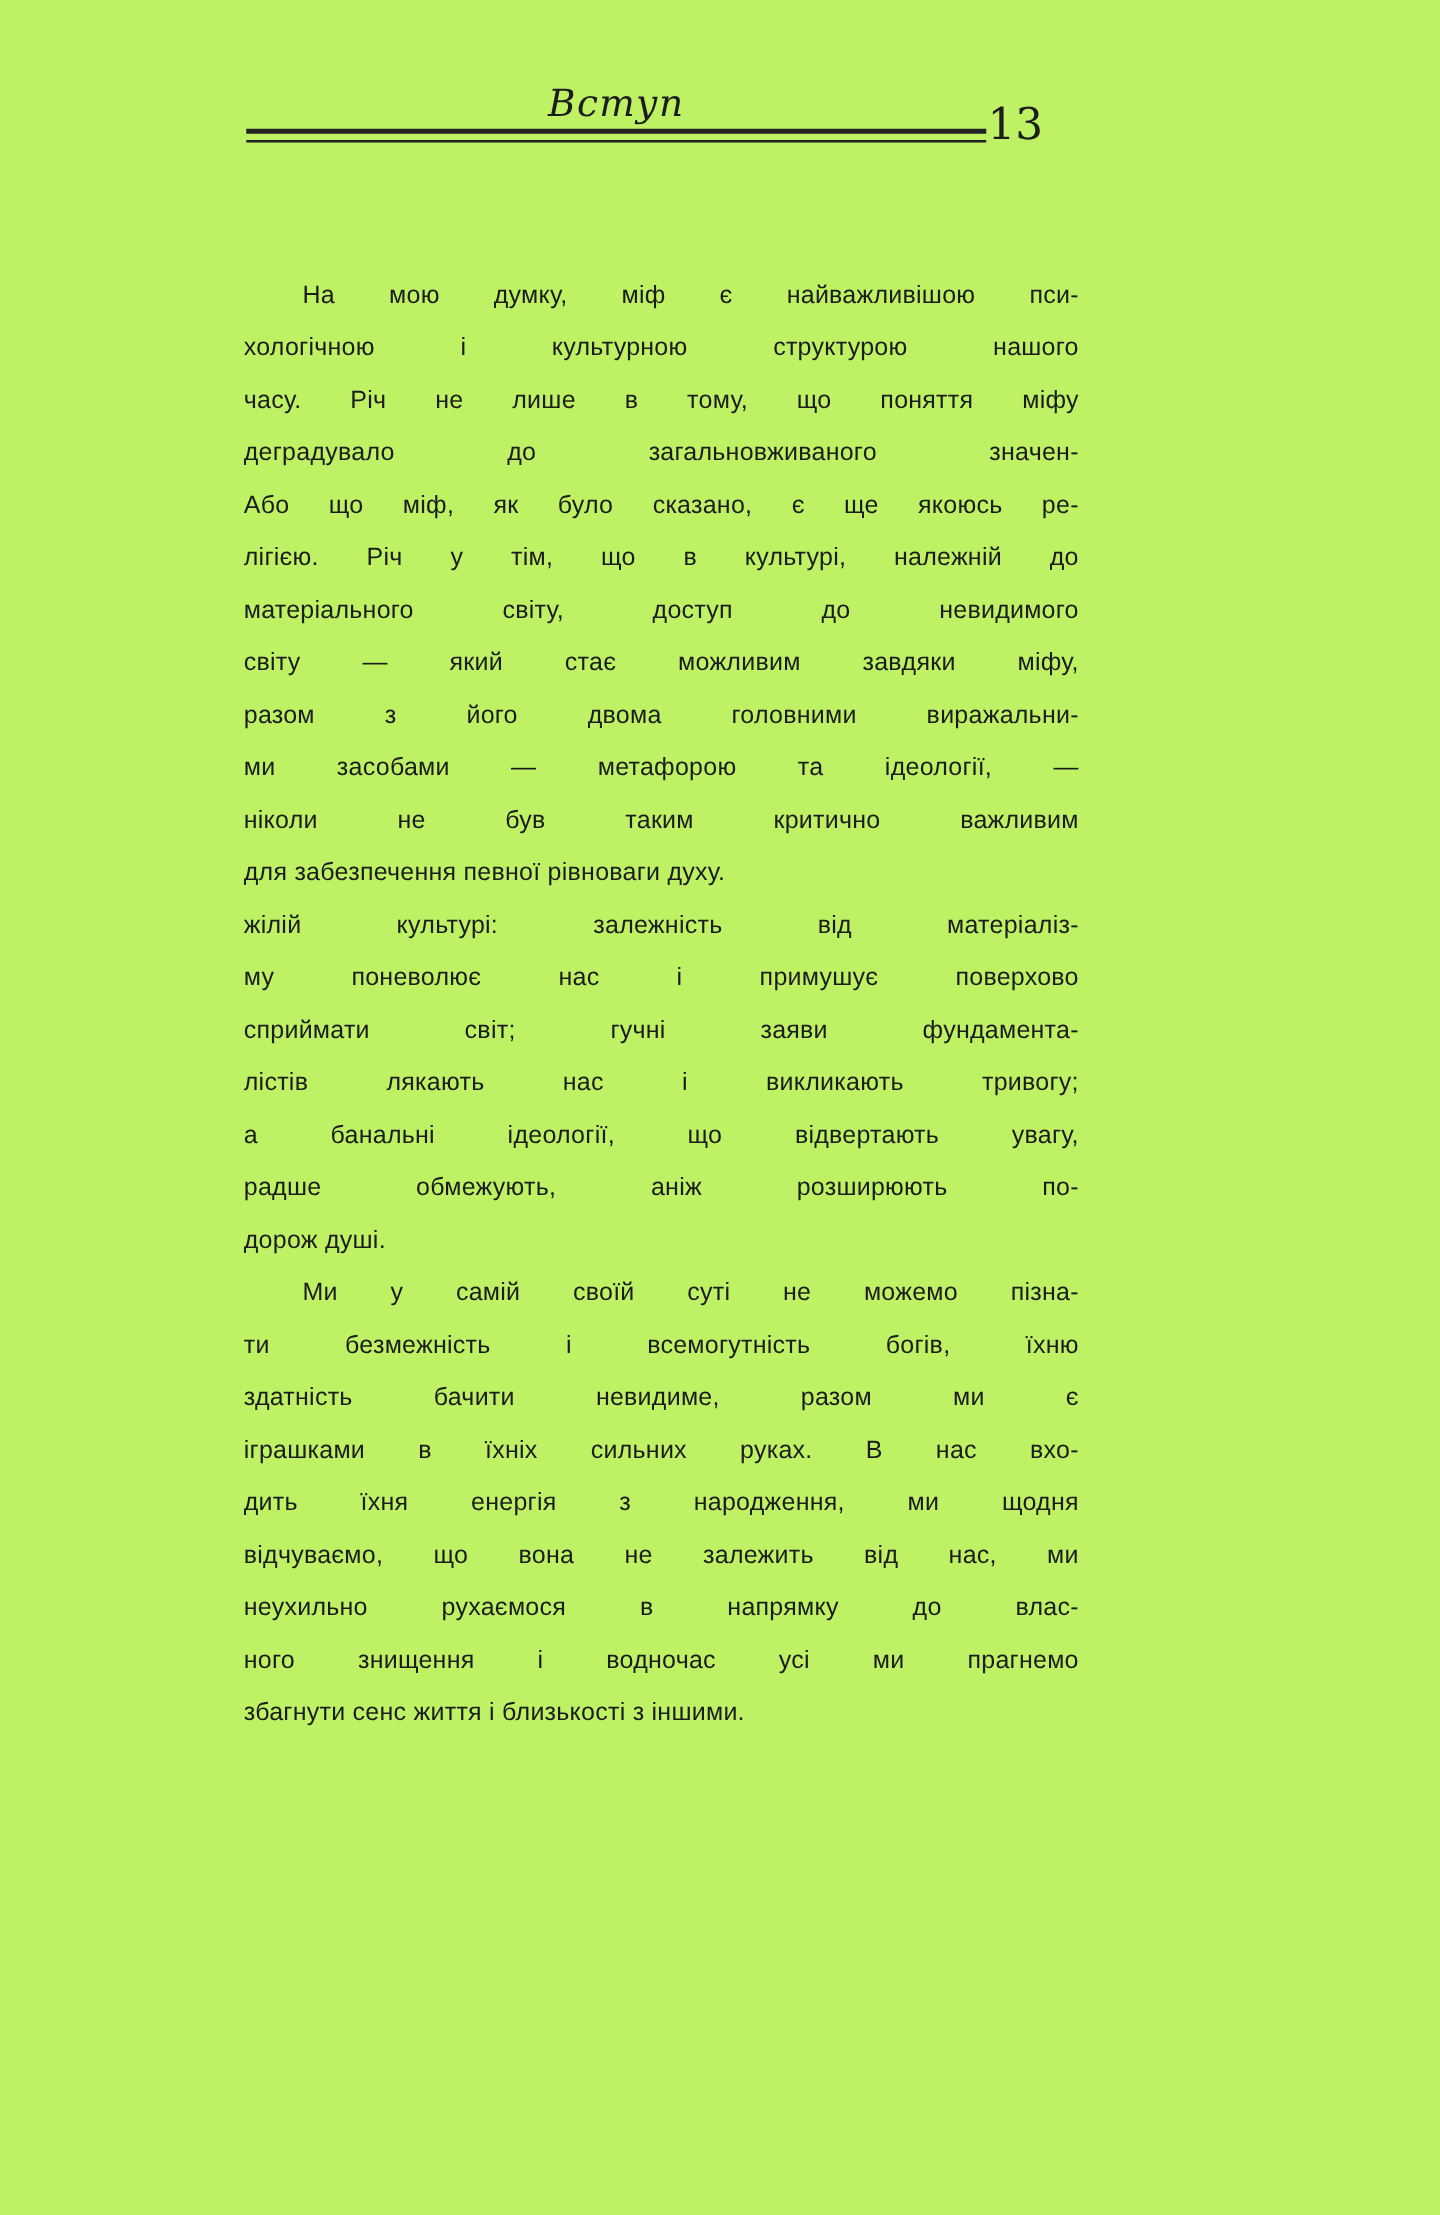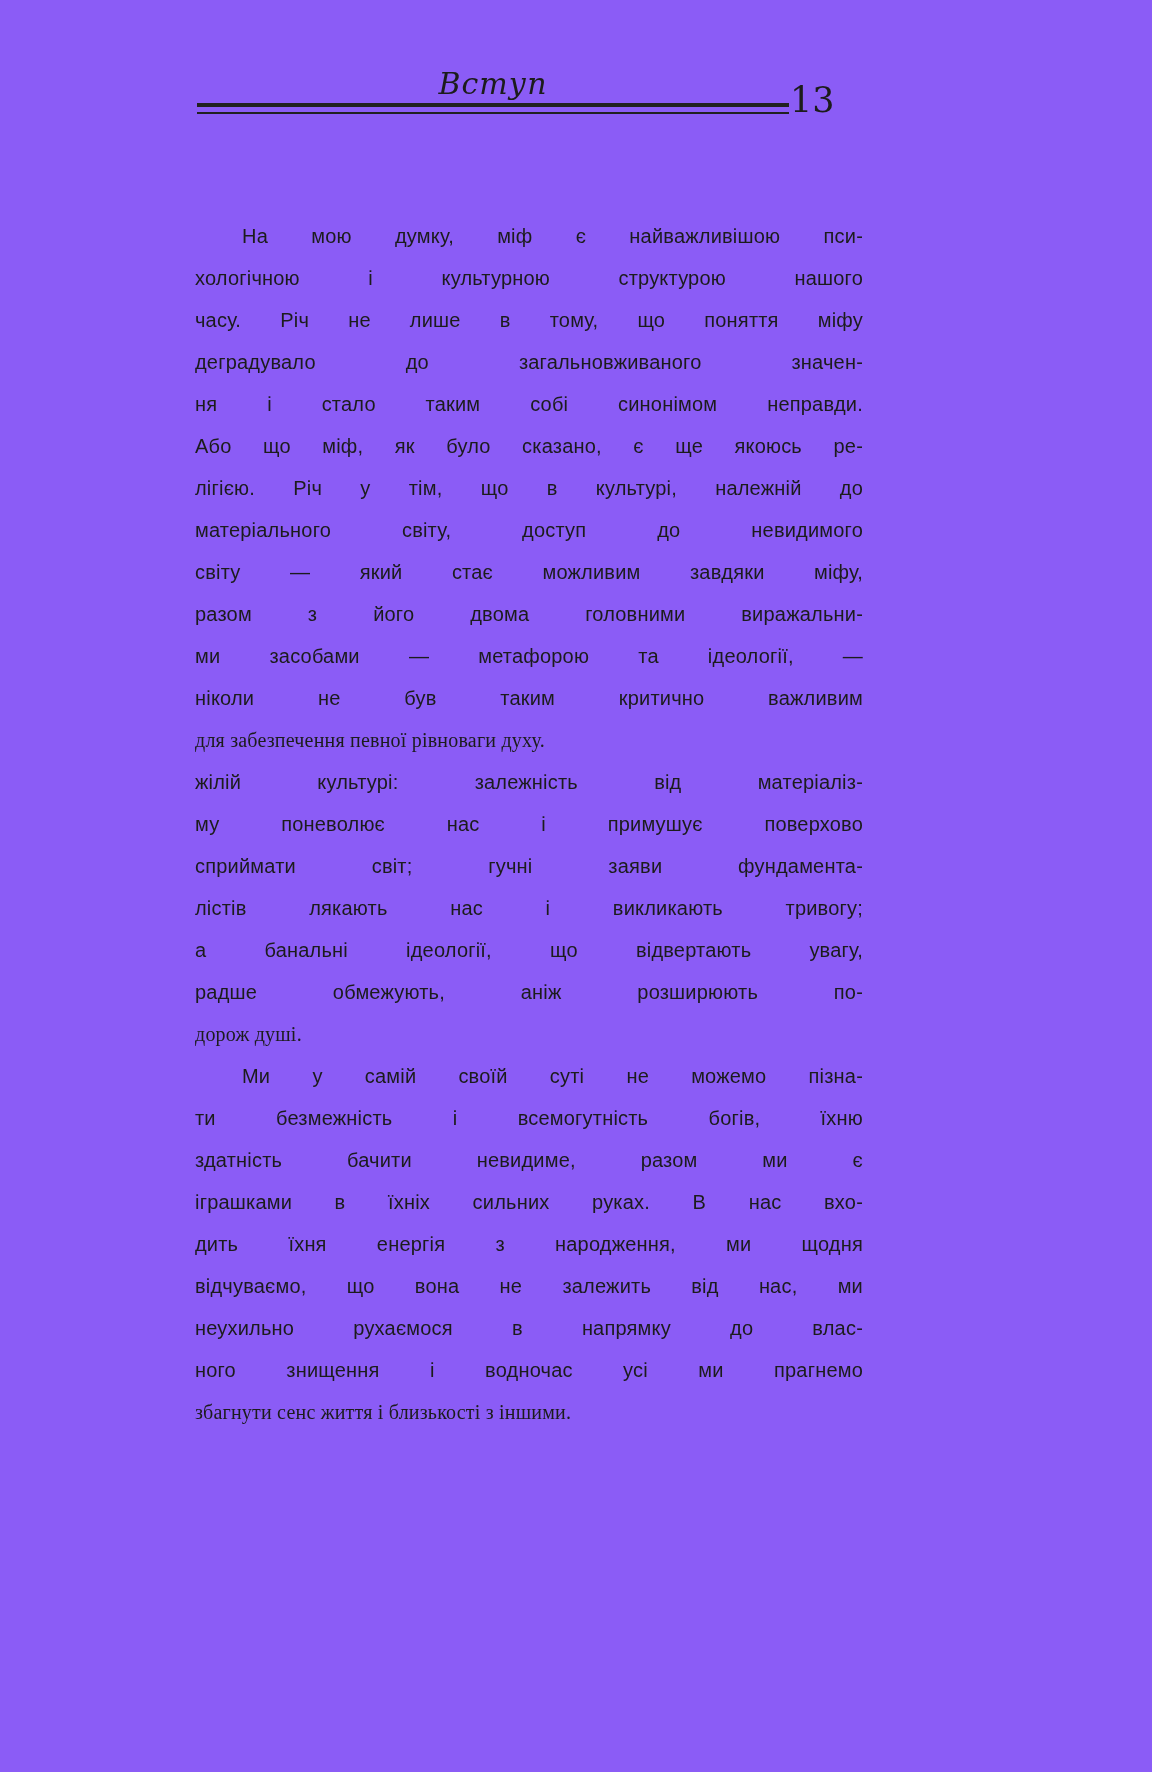--- a/index.html
+++ b/index.html
@@ -2,21 +2,21 @@
 <html><head>
 <meta charset="utf-8">
 <style>
   * { margin: 0; padding: 0; box-sizing: border-box; }
   html, body { background: #ffffff; }
 
   .page {
     position: relative;
     width: 1152px;
     height: 1772px;
-    background: #8b5cf6;
+    background: #bef264;
     color: #1c1c1c;
     font-family: "Liberation Sans", sans-serif;
     overflow: hidden;
   }
 
   
   .header-title {
     position: absolute;
     left: 197px;
     top: 66px;
@@ -61,39 +61,38 @@
     margin-top: 31px;
   }
 
   .line {
     text-align: justify;
     text-align-last: justify;
     height: 42px;
     overflow: hidden;
   }
   .line.first { text-indent: 47px; }
-  .line.last  { text-align-last: left; font-family: Liberation Serif, serif; }
+  .line.last  { text-align-last: left; }
 </style>
 </head>
 <body>
 
 <div class="page">
 
   <header>
     <div class="header-title">Вступ</div>
     <div class="double-rule"></div>
     <div class="page-number">13</div>
   </header>
 
   <main class="text-block" id="paragraphs">
       <div class="line first">На мою думку, міф є найважливішою пси-</div>
       <div class="line">хологічною і культурною структурою нашого</div>
       <div class="line">часу. Річ не лише в тому, що поняття міфу</div>
       <div class="line">деградувало до загальновживаного значен-</div>
-      <div class="line">ня і стало таким собі синонімом неправди.</div>
       <div class="line">Або що міф, як було сказано, є ще якоюсь ре-</div>
       <div class="line">лігією. Річ у тім, що в культурі, належній до</div>
       <div class="line">матеріального світу, доступ до невидимого</div>
       <div class="line">світу — який стає можливим завдяки міфу,</div>
       <div class="line">разом з його двома головними виражальни-</div>
       <div class="line">ми засобами — метафорою та ідеології, —</div>
       <div class="line">ніколи не був таким критично важливим</div>
       <div class="line last">для забезпечення певної рівноваги духу.</div>
       <div class="line">жілій культурі: залежність від матеріаліз-</div>
       <div class="line">му поневолює нас і примушує поверхово</div>

